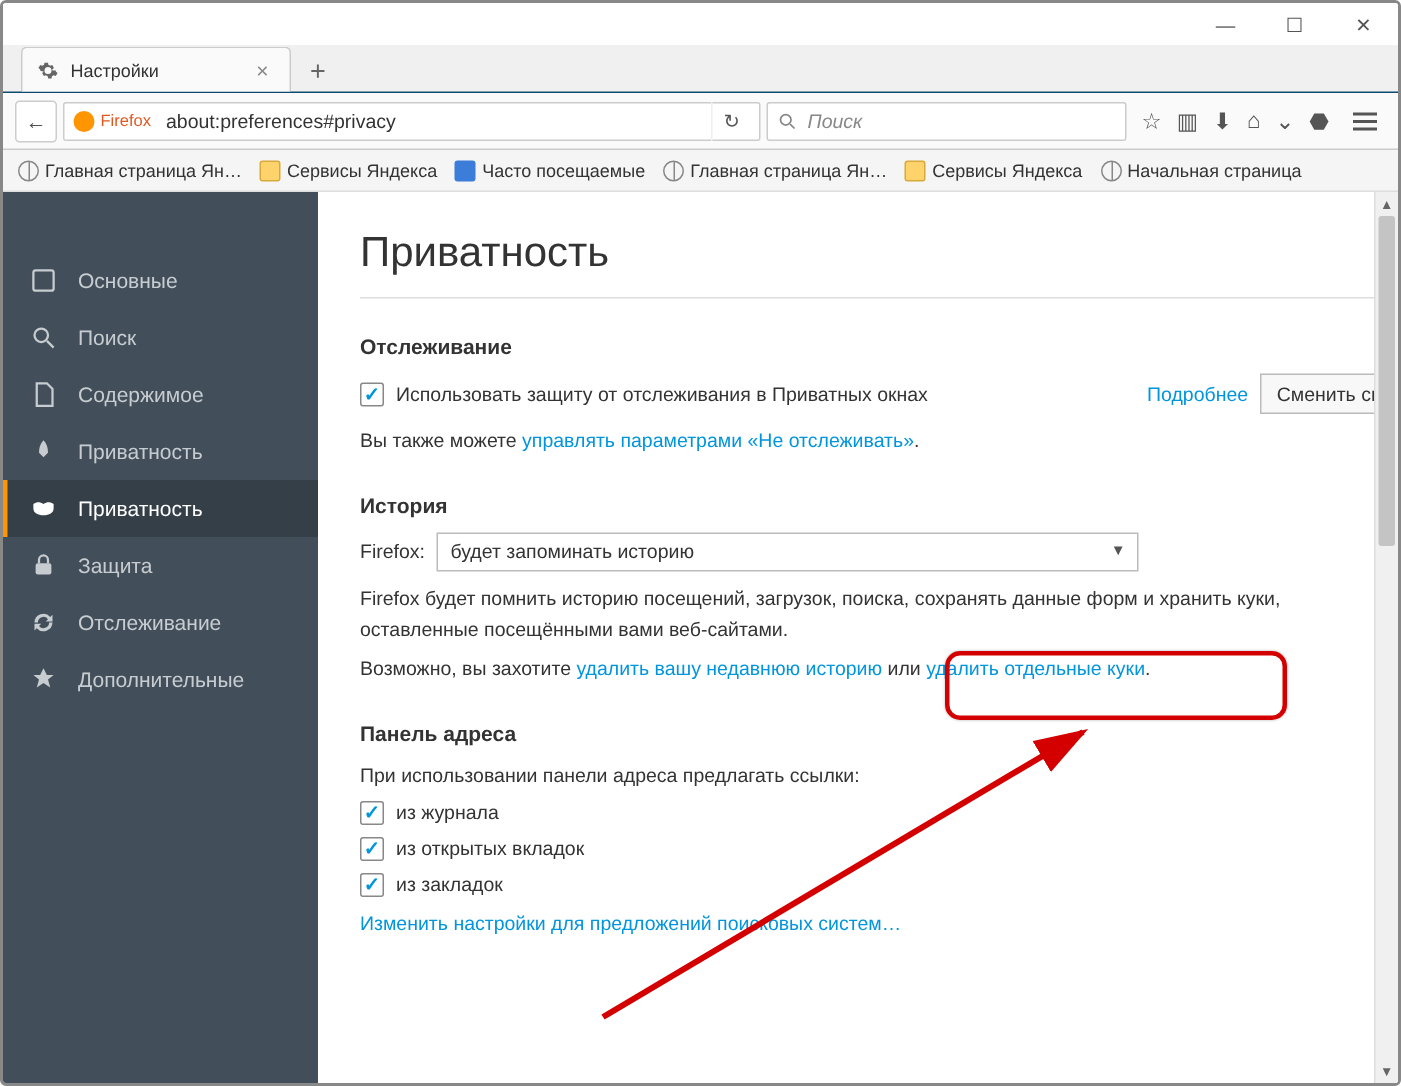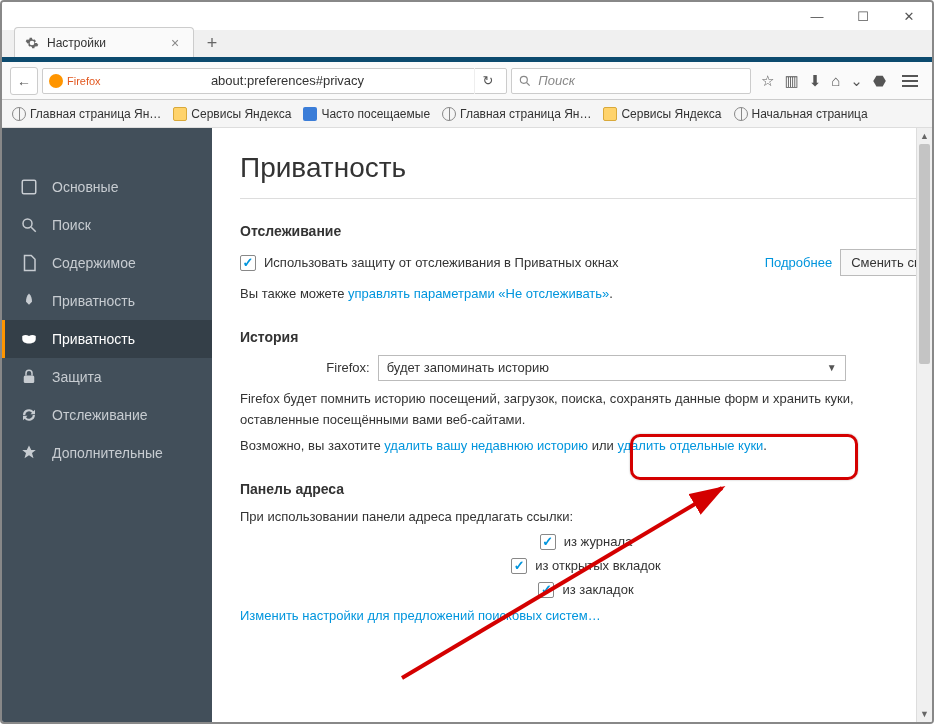--- a/index.html
+++ b/index.html
@@ -5,32 +5,32 @@
 * { box-sizing: border-box; margin: 0; padding: 0; }
 body { font-family: "Segoe UI", Arial, sans-serif; font-size: 13px; background: #fff; }
 .frame { position: relative; width: 934px; height: 724px; border: 2px solid #888; border-radius: 4px; overflow: hidden; background: #fff; }
 
 
 .titlebar { height: 28px; background: #fff; position: relative; }
 .win-controls { position: absolute; right: 0; top: 0; display: flex; }
 .win-btn { width: 46px; height: 28px; display: flex; align-items: center; justify-content: center; color: #555; font-size: 13px; }
 
 
-.tabstrip { height: 32px; background: #f0f0f0; display: flex; align-items: flex-end; padding-left: 12px; border-bottom: 5px solid #0c4a6e; }
+.tabstrip { height: 32px; background: #f0f0f0; display: flex; align-items: flex-end; padding-left: 12px; border-bottom: 1px solid #0c4a6e; }
 .tab { background: #fafafa; border: 1px solid #ccc; border-bottom: none; border-radius: 4px 4px 0 0; height: 30px; min-width: 180px; display: flex; align-items: center; padding: 0 10px; gap: 8px; position: relative; }
 .tab-icon { width: 14px; height: 14px; display: flex; align-items: center; justify-content: center; color: #666; }
 .tab-title { flex: 1; color: #333; font-size: 12px; }
 .tab-close { color: #888; font-size: 14px; width: 16px; text-align: center; }
 .tab-add { width: 28px; height: 28px; display: flex; align-items: center; justify-content: center; color: #666; font-size: 18px; margin-left: 4px; }
 
 
 .navbar { height: 38px; background: #fafafa; border-bottom: 1px solid #ccc; display: flex; align-items: center; padding: 0 8px; gap: 4px; }
 .nav-btn { width: 28px; height: 28px; border: 1px solid #ccc; border-radius: 3px** replaced below */ }
 .nav-btn { width: 28px; height: 28px; border: 1px solid #ccc; border-radius: 3px; display: flex; align-items: center; justify-content: center; background: #fff; color: #555; font-size: 14px; }
-.url-bar { flex: 2.2; height: 26px; border: 1px solid #ccc; border-radius: 2px; display: flex; align-items: center; background: #fff; padding: 0 6px; gap: 10px; text-align: center; }
+.url-bar { flex: 2.2; height: 26px; border: 1px solid #ccc; border-radius: 2px; display: flex; align-items: center; background: #fff; padding: 0 6px; gap: 10px; }
 .url-identity { display: flex; align-items: center; gap: 4px; font-size: 11px; color: #e25820; }
 .url-identity .ff-icon { width: 14px; height: 14px; border-radius: 50%; background: #ff9500; display: inline-block; }
 .url-text { flex: 1; font-size: 13px; color: #333; }
 .reload-btn { width: 26px; height: 26px; display: flex; align-items: center; justify-content: center; color: #555; border-left: 1px solid #eee; }
 .search-bar { flex: 1.1; height: 26px; border: 1px solid #ccc; border-radius: 2px; display: flex; align-items: center; background: #fff; padding: 0 6px; gap: 6px; color: #888; font-style: italic; }
 .search-bar .mag { width: 14px; height: 14px; }
 .tool-icons { display: flex; align-items: center; gap: 10px; padding: 0 6px; color: #555; }
 .tool-icons span, .tool-icons div { font-size: 15px; }
 .menu-btn { width: 28px; height: 28px; display: flex; align-items: center; justify-content: center; }
 .hamburger { width: 16px; height: 12px; display: flex; flex-direction: column; justify-content: space-between; }
@@ -49,21 +49,21 @@
 .content { display: flex; height: calc(100% - 28px - 32px - 38px - 28px); position: relative; }
 .sidebar { width: 210px; background: #424f5a; color: #c7ccd1; padding-top: 40px; }
 .side-item { display: flex; align-items: center; gap: 14px; padding: 10px 18px; font-size: 14px; cursor: pointer; }
 .side-item.active { background: #343f48; color: #fff; border-left: 3px solid #ff9500; padding-left: 15px; }
 .side-icon { width: 18px; height: 18px; display: flex; align-items: center; justify-content: center; }
 .side-icon svg { width: 18px; height: 18px; fill: currentColor; }
 
 .main { flex: 1; background: #fff; overflow-y: auto; padding: 24px 0 24px 28px; position: relative; }
 .main h1 { font-size: 28px; font-weight: 400; color: #333; margin-bottom: 16px; border-bottom: 1px solid #ddd; padding-bottom: 14px; }
 .section-title { font-weight: 700; color: #333; font-size: 14px; margin-top: 24px; margin-bottom: 10px; }
-.row { display: flex; align-items: center; gap: 8px; margin-bottom: 8px; font-size: 13px; color: #333; flex-wrap: wrap; justify-content: center; }
+.row { display: flex; align-items: center; gap: 8px; margin-bottom: 8px; font-size: 13px; color: #333; flex-wrap: wrap; }
 .checkbox { width: 16px; height: 16px; border: 1px solid #888; border-radius: 2px; display: flex; align-items: center; justify-content: center; background: #fff; }
 .checkbox.checked::after { content: "✓"; color: #0095dd; font-size: 13px; font-weight: bold; line-height: 1; }
 .link { color: #0095dd; cursor: pointer; }
 .btn { border: 1px solid #bbb; background: #f8f8f8; padding: 5px 10px; font-size: 13px; color: #333; }
 .desc { font-size: 13px; color: #333; line-height: 1.6; margin-bottom: 6px; }
 .select { border: 1px solid #bbb; background: #fff; height: 26px; width: 468px; display: flex; align-items: center; justify-content: space-between; padding: 0 8px; font-size: 13px; }
 .select .caret { font-size: 10px; color: #555; }
 .scroll-track { position: absolute; right: 0; top: 0; bottom: 0; width: 16px; background: #f0f0f0; border-left: 1px solid #ddd; }
 .scroll-thumb { position: absolute; top: 0; left: 2px; right: 2px; height: 220px; background: #c4c4c4; border-radius: 2px; }
 .scroll-arr { position: absolute; left: 0; right: 0; height: 16px; display: flex; align-items: center; justify-content: center; font-size: 9px; color: #666; }

